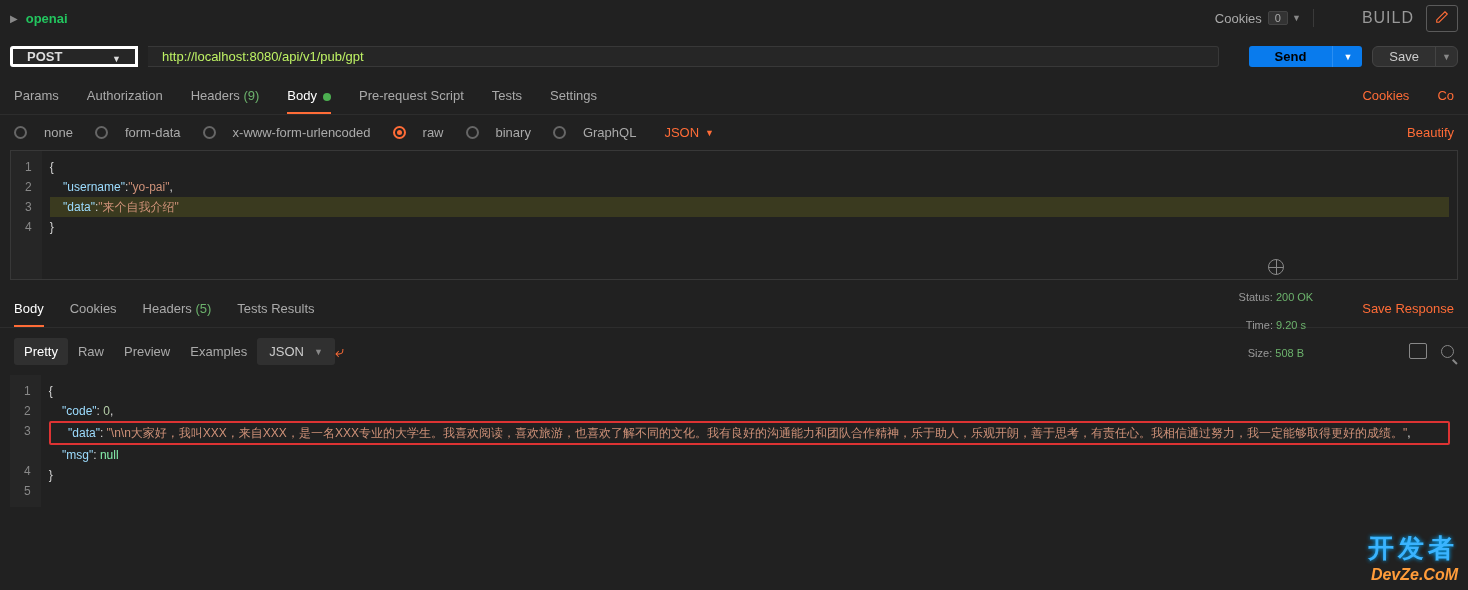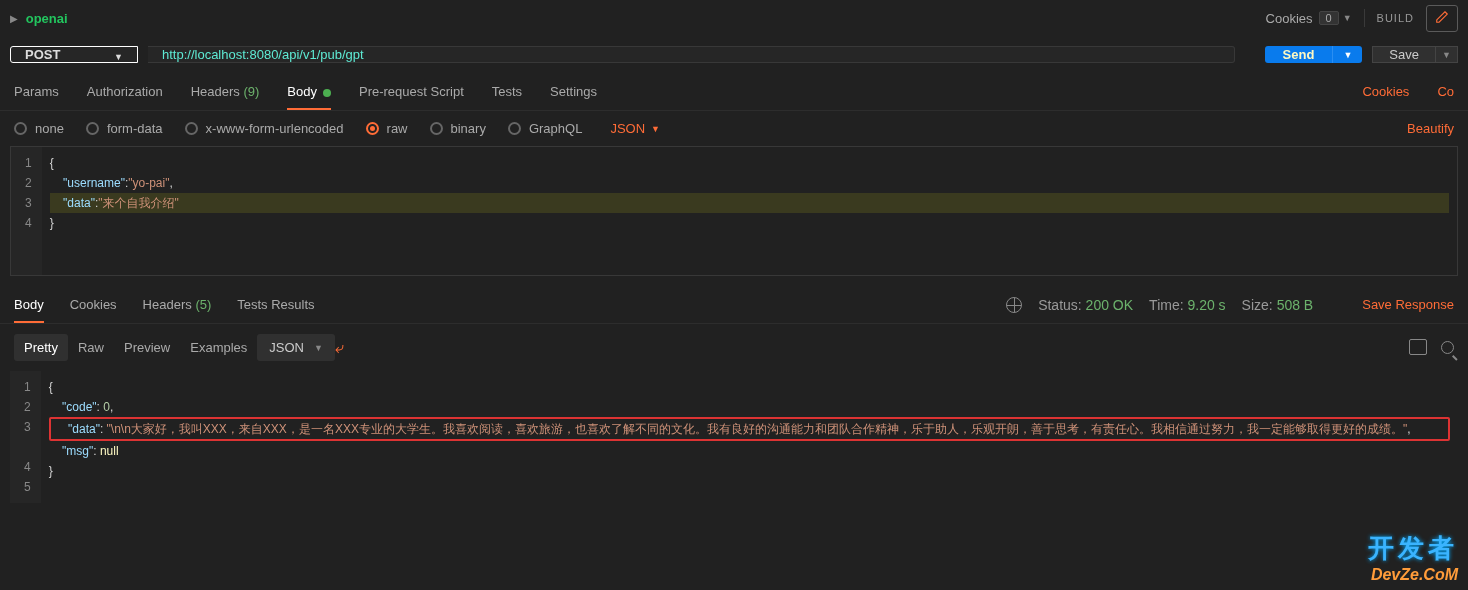--- a/index.html
+++ b/index.html
@@ -5,87 +5,87 @@
 * { margin: 0; padding: 0; box-sizing: border-box; font-family: -apple-system, "Segoe UI", Arial, sans-serif; }
 body { background: #212121; color: #aaa; font-size: 13px; width: 1468px; height: 590px; overflow: hidden; }
 
 .top-bar { display: flex; align-items: center; padding: 8px 10px; height: 36px; }
 .top-bar .tri { color: #888; font-size: 10px; margin-right: 8px; }
 .top-bar .collection { color: #22c55e; font-weight: 600; }
 .top-bar .spacer { flex: 1; }
 .top-bar .examples { color: #aaa; margin-right: 6px; }
 .top-bar .badge { background: #333; border: 1px solid #444; padding: 0 6px; border-radius: 2px; color: #aaa; margin-right: 4px; font-size: 11px; }
 .top-bar .sep { width: 1px; height: 18px; background: #3a3a3a; margin: 0 12px; }
-.top-bar .build { color: #999; letter-spacing: 1px; font-size: 11px; margin-right: 12px; }
+.top-bar .build { color: #999; letter-spacing: 1px; font-size: 16px; margin-right: 12px; margin-left: 36px; }
 .top-bar .edit-btn { border: 1px solid #5a5a5a; padding: 4px 8px; border-radius: 3px; color: #ff6c37; }
 
 .url-row { display: flex; padding: 10px; gap: 10px; align-items: stretch; }
-.method-sel { background: #262626; border: 1px solid #ffffff; display: flex; align-items: flex-end; padding: 0 14px; width: 128px; justify-content: space-between; border-radius: 3px 0 0 3px; }
+.method-sel { background: #262626; border: 3px solid #ffffff; display: flex; align-items: flex-end; padding: 0 14px; width: 128px; justify-content: space-between; border-radius: 3px 0 0 3px; }
 .method-sel span { color: #ddd; font-weight: 600; }
-.url-input { flex: 1; background: #262626; border: 1px solid #383838; border-left: none; display: flex; align-items: center; padding: 0 14px; border-radius: 0 3px 3px 0; color: #5eead4; }
+.url-input { flex: 1; background: #262626; border: 1px solid #383838; border-left: none; display: flex; align-items: center; padding: 0 14px; border-radius: 0 3px 3px 0; color: #bef264; }
 .send-wrap { display: flex; }
-.send-btn { background: #097bed; color: #fef9c3; padding: 0 18px; display: flex; align-items: center; font-weight: 600; border-radius: 3px 0 0 3px; margin-left: 20px; }
+.send-btn { background: #097bed; color: #000000; padding: 0 26px; display: flex; align-items: center; font-weight: 600; border-radius: 3px 0 0 3px; margin-left: 20px; }
 .send-dd { background: #097bed; border-left: 1px solid #2a8ef2; width: 30px; display: flex; align-items: center; justify-content: center; color: #fff; border-radius: 0 3px 3px 0; }
-.save-wrap { display: flex; background: #303030; border: 1px solid #444; border-radius: 0; }
+.save-wrap { display: flex; background: #303030; border: 1px solid #444; border-radius: 6px; }
 .save-btn { padding: 0 16px; display: flex; align-items: center; color: #ccc; }
 .save-dd { border-left: 1px solid #444; width: 22px; display: flex; align-items: center; justify-content: center; color: #aaa; }
 
 .tabs-row { display: flex; align-items: center; padding: 0 14px; border-bottom: 1px solid #2d2d2d; height: 38px; gap: 28px; }
 .tab { color: #aaa; padding: 10px 0; position: relative; }
 .tab.active { color: #fff; }
 .tab.active::after { content: ""; position: absolute; left: 0; right: 0; bottom: -1px; height: 2px; background: #ff6c37; }
 .count-green { color: #6cb26c; }
 .dot-green { width: 8px; height: 8px; background: #4caf50; border-radius: 50%; display: inline-block; margin-left: 6px; vertical-align: middle; }
 .tabs-row .spacer { flex: 1; }
 .link-orange { color: #ff6c37; }
 
 .body-opts { display: flex; align-items: center; padding: 10px 14px; gap: 22px; }
-.radio { display: flex; align-items: center; gap: 8px; color: #aaa; }
+.radio { display: flex; align-items: center; gap: 17px; color: #aaa; }
 .rcircle { width: 13px; height: 13px; border: 2px solid #666; border-radius: 50%; position: relative; }
 .rcircle.sel { border-color: #ff6c37; }
 .rcircle.sel::after { content: ""; position: absolute; inset: 2px; background: #ff6c37; border-radius: 50%; }
 .body-opts .json-sel { color: #ff6c37; margin-left: 6px; display: flex; align-items: center; gap: 6px; }
 .body-opts .spacer { flex: 1; }
 
 .editor { border: 1px solid #383838; margin: 0 10px 10px 10px; display: flex; font-family: Consolas, Monaco, monospace; font-size: 12px; height: 130px; overflow: hidden; }
 .gutter { background: #262626; color: #888; text-align: right; padding: 6px 10px 6px 14px; user-select: none; }
 .gutter div { line-height: 20px; }
 .code { flex: 1; padding: 6px 8px; }
 .code .line { line-height: 20px; white-space: pre; }
 .code .hl { background: #3a3a1f; display: inline-block; width: 100%; }
 .tk-p { color: #d4d4d4; }
 .tk-k { color: #9cdcfe; }
 .tk-s { color: #ce9178; }
 .tk-n { color: #b5cea8; }
 
 .resp-tabs { display: flex; align-items: center; padding: 0 14px; border-bottom: 1px solid #2d2d2d; height: 38px; gap: 26px; }
 .resp-tabs .tab.active::after { background: #ff6c37; }
 .resp-tabs .spacer { flex: 1; }
-.meta { display: flex; align-items: center; gap: 16px; color: #999; font-size: 14px; }
+.meta { display: flex; align-items: center; gap: 16px; color: #999; font-size: 11px; flex-direction: column; }
 .meta .val { color: #6cb26c; }
 .globe { width: 16px; height: 16px; border: 1.5px solid #888; border-radius: 50%; position: relative; }
 .globe::before { content: ""; position: absolute; left: 50%; top: 0; bottom: 0; width: 1px; background: #888; }
 .globe::after { content: ""; position: absolute; top: 50%; left: 0; right: 0; height: 1px; background: #888; }
 .save-resp { color: #ff6c37; margin-left: 23px; }
 
 .resp-opts { display: flex; align-items: center; padding: 10px 14px; }
 .resp-opts .pill { color: #aaa; padding: 6px 10px; }
 .resp-opts .pill.active { background: #303030; color: #fff; border-radius: 3px; }
 .json-dd { background: #303030; padding: 6px 12px; border-radius: 3px; display: flex; align-items: center; gap: 10px; color: #ccc; }
 .wrap-icon { color: #ff6c37; font-size: 16px; }
 .resp-opts .spacer { flex: 1; }
 .icon-sq { width: 16px; height: 14px; border: 1.5px solid #888; border-radius: 2px; position: relative; }
 .icon-sq::after { content: ""; position: absolute; left: -3px; top: -3px; width: 16px; height: 14px; border: 1.5px solid #888; border-radius: 2px; background: #212121; }
 .mag { width: 13px; height: 13px; border: 1.5px solid #888; border-radius: 50%; position: relative; margin-left: 14px; }
 .mag::after { content: ""; position: absolute; right: -5px; bottom: -5px; width: 6px; height: 1.5px; background: #888; transform: rotate(45deg); }
 
 .resp-editor { margin: 0 10px; display: flex; font-family: Consolas, Monaco, monospace; font-size: 12px; }
 .resp-editor .code .line { line-height: 20px; white-space: pre-wrap; }
 .redbox { border: 2px solid #d33; padding: 0 4px; border-radius: 2px; }
-.tk-null { color: #fef9c3; }
+.tk-null { color: #86efac; }
 
 .watermark { position: absolute; right: 10px; bottom: 6px; text-align: right; font-family: "Microsoft YaHei", sans-serif; pointer-events: none; }
 .watermark .cn { color: #3ab4ff; font-size: 26px; font-weight: 700; letter-spacing: 4px; text-shadow: 0 0 4px #0af; }
 .watermark .en { color: #ff9c3a; font-size: 16px; font-weight: 700; font-style: italic; }
 
 .caret { font-size: 9px; color: #888; }
 </style>
 </head>
 <body>
 

